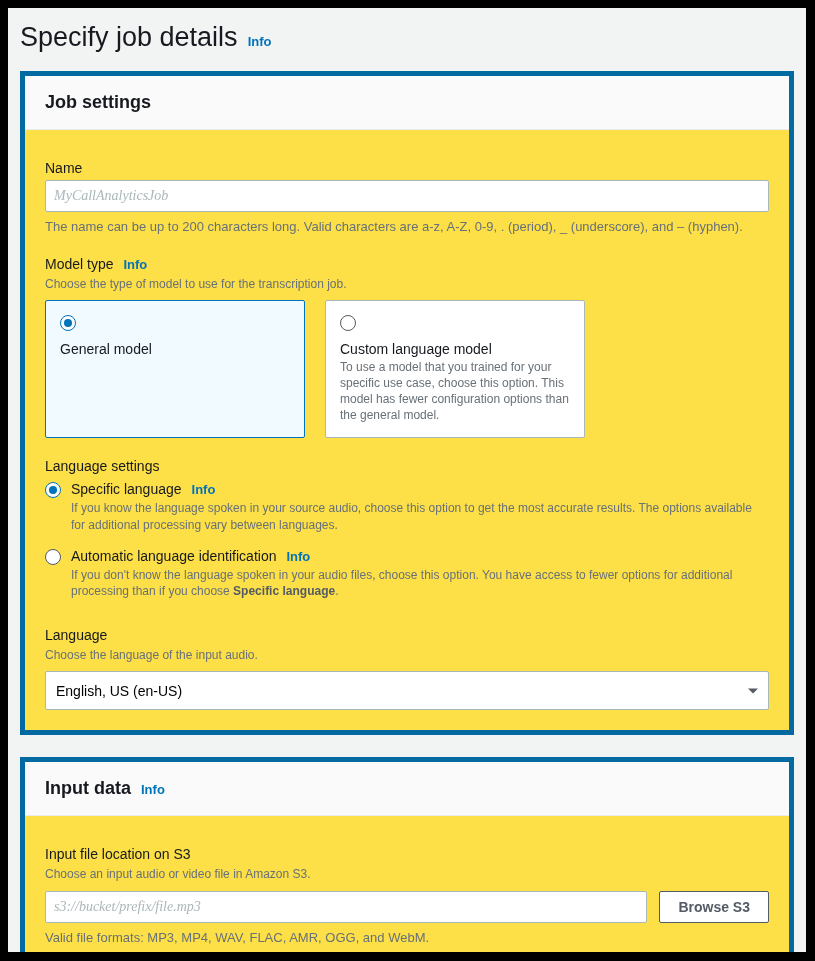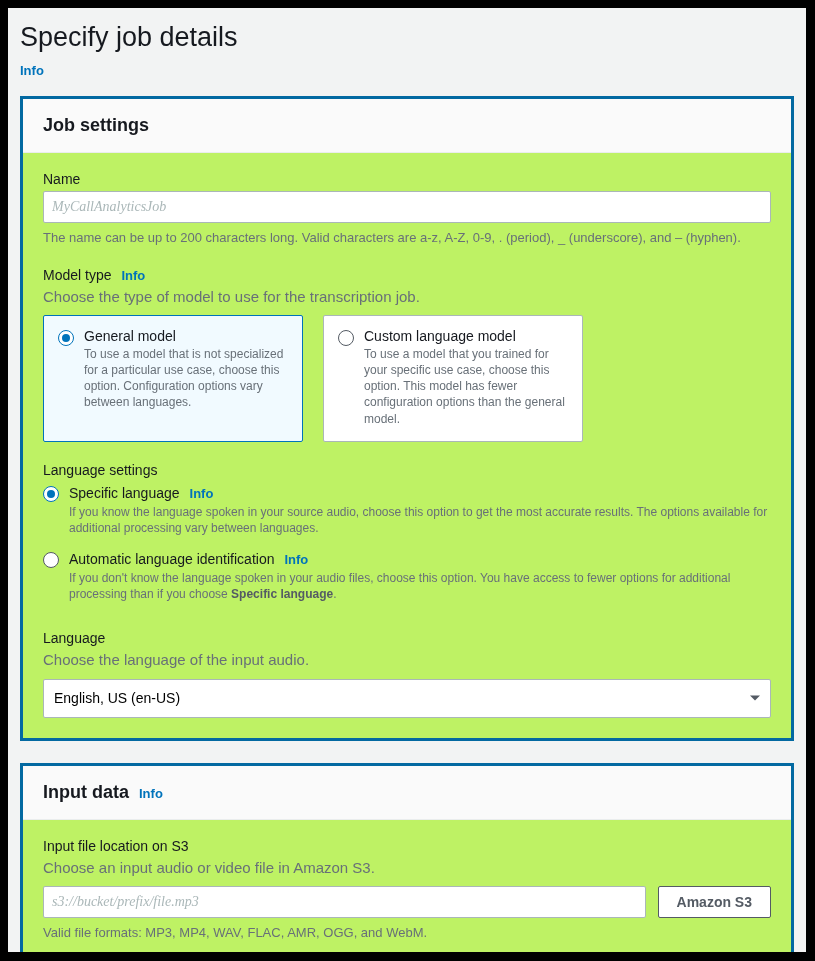--- a/index.html
+++ b/index.html
@@ -17,68 +17,67 @@
     margin: 8px;
     width: 798px;
     height: 944px;
     overflow: hidden;
   }
   .page-header {
     padding: 14px 12px 18px 12px;
     display: flex;
     align-items: baseline;
     gap: 10px;
-    flex-direction: column;
   }
   .page-title {
     font-size: 27px;
     font-weight: 400;
     color: #16191f;
     margin: 0;
   }
   .info-link {
     color: #0073bb;
     font-size: 13px;
     font-weight: 700;
     cursor: pointer;
   }
   .panel {
-    background: #bef264;
-    border: 3px solid #0369a1;
+    background: #fde047;
+    border: 5px solid #0369a1;
     margin: 0 12px 22px 12px;
   }
   .panel-header {
     padding: 16px 20px;
     border-bottom: 1px solid #eaeded;
     display: flex;
     align-items: baseline;
     gap: 10px;
     background: #fafafa;
   }
   .panel-title {
     font-size: 18px;
     font-weight: 700;
     color: #16191f;
     margin: 0;
   }
   .panel-body {
     padding: 18px 20px 20px 20px;
   }
-  .field-block { margin-bottom: 20px; }
+  .field-block { margin-bottom: 20px; margin-top: 12px; }
   .field-block:last-child { margin-bottom: 0; }
   .field-label {
     font-size: 14px;
     color: #16191f;
     margin: 0 0 4px 0;
     display: flex;
     align-items: baseline;
     gap: 10px;
   }
   .field-desc {
-    font-size: 15px;
+    font-size: 12px;
     color: #687078;
     margin: 0 0 8px 0;
     line-height: 1.35;
   }
   .hint {
     font-size: 13px;
     color: #687078;
     margin: 6px 0 0 0;
     line-height: 1.35;
   }
@@ -101,20 +100,21 @@
   }
   .tile {
     border: 1px solid #aab7b8;
     border-radius: 2px;
     padding: 12px 14px 14px 14px;
     width: 260px;
     display: flex;
     gap: 10px;
     cursor: pointer;
     background: #fff;
+    flex-direction: column;
   }
   .tile.selected {
     border: 1px solid #0073bb;
     background: #f1faff;
   }
   .radio-outer {
     flex: 0 0 auto;
     width: 16px; height: 16px;
     border: 1px solid #545b64;
     border-radius: 50%;
@@ -215,21 +215,20 @@
           <span class="info-link">Info</span>
         </p>
         <p class="field-desc">Choose the type of model to use for the transcription job.</p>
         <div class="tile-row">
           <div class="tile selected">
             <div class="radio-outer">
                 <div class="radio-inner"></div>
               </div>
             <div>
               <p class="tile-title">General model</p>
-              <p class="tile-desc">To use a model that is not specialized for a particular use case, choose this option. Configuration options vary between languages.</p>
             </div>
           </div>
           <div class="tile">
             <div class="radio-outer"></div>
             <div>
               <p class="tile-title">Custom language model</p>
               <p class="tile-desc">To use a model that you trained for your specific use case, choose this option. This model has fewer configuration options than the general model.</p>
             </div>
           </div>
         </div>
@@ -282,21 +281,21 @@
       <h2 class="panel-title">Input data</h2>
       <span class="info-link">Info</span>
     </div>
     <div class="panel-body">
 
       <div class="field-block">
         <p class="field-label">Input file location on S3</p>
         <p class="field-desc">Choose an input audio or video file in Amazon S3.</p>
         <div class="fileloc-row">
           <input type="text" class="text-input" placeholder="s3://bucket/prefix/file.mp3" style="">
-          <button class="btn">Amazon S3</button>
+          <button class="btn">Browse S3</button>
         </div>
         <p class="hint">Valid file formats: MP3, MP4, WAV, FLAC, AMR, OGG, and WebM.</p>
       </div>
 
       <div class="field-block">
         <p class="field-label">
           <span>Agent audio channel identification</span>
           <span class="info-link">Info</span>
         </p>
 

